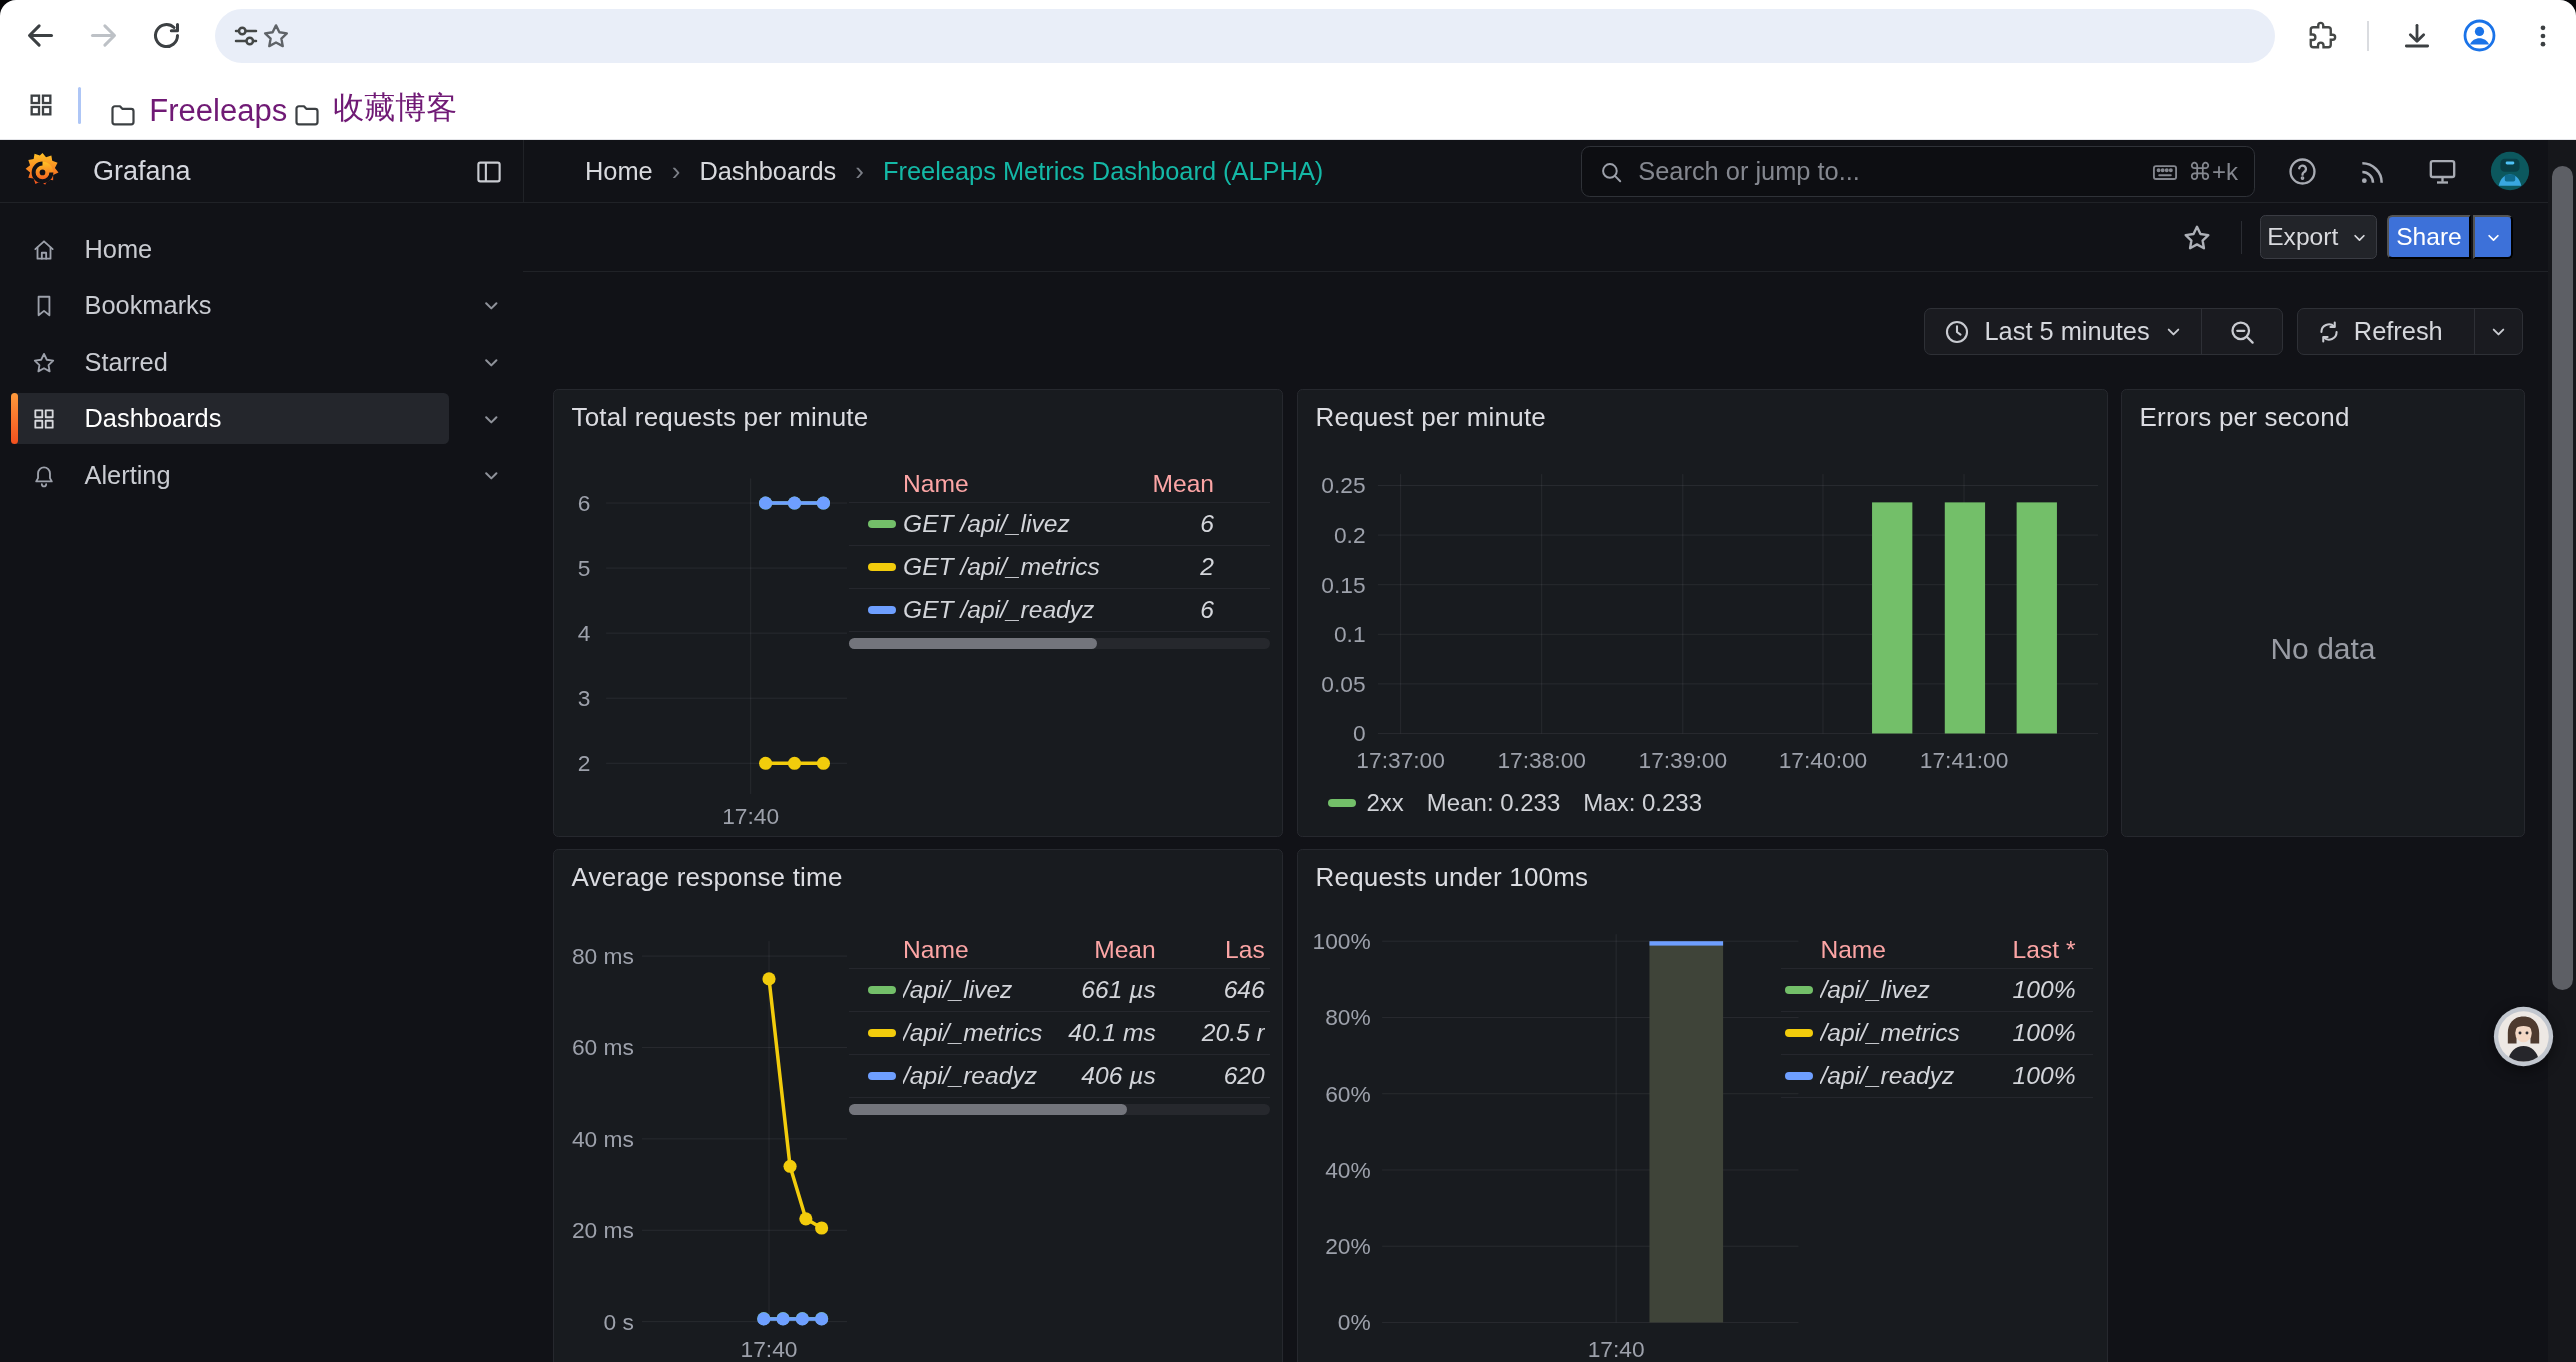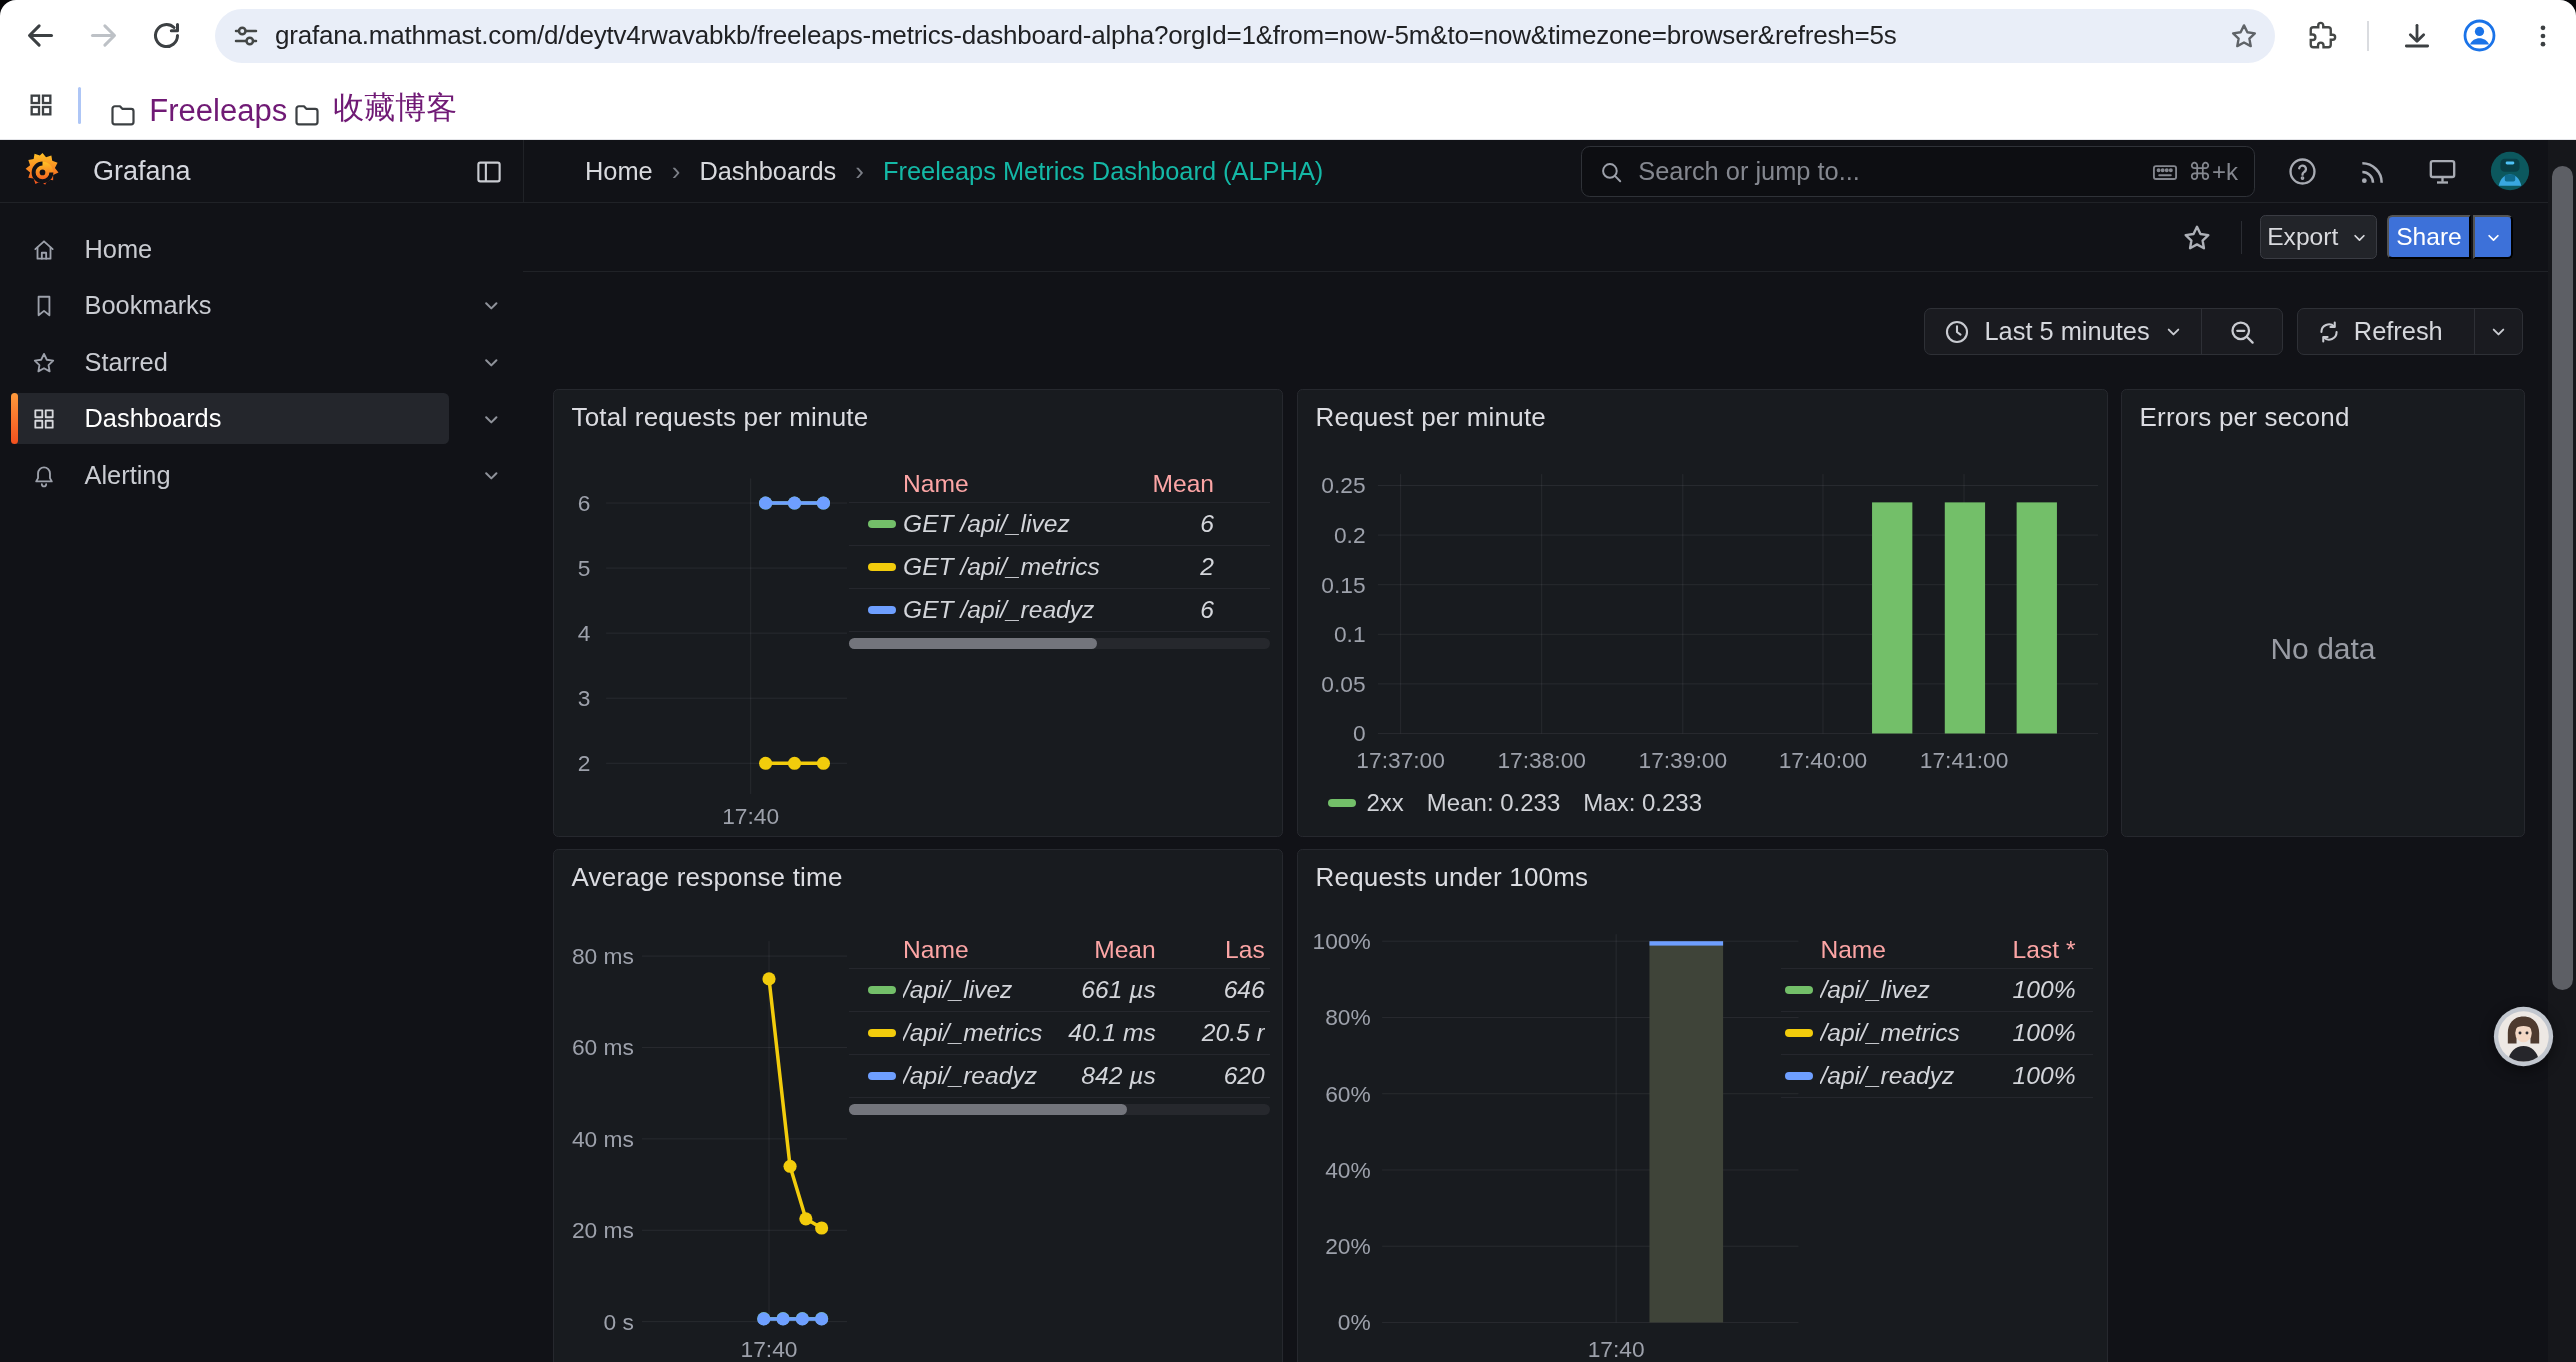--- a/index.html
+++ b/index.html
@@ -96,21 +96,20 @@
         </svg>
     </div>
 
     <div class="omnibox">
       <svg width="30" height="30" viewBox="0 0 24 24" fill="none" stroke="#444746" stroke-width="2" stroke-linecap="round">
           <path d="M4 8h16"></path>
           <circle cx="9" cy="8" r="2.6" fill="#E9EEF8"></circle>
           <path d="M4 16h16"></path>
           <circle cx="15" cy="16" r="2.6" fill="#E9EEF8"></circle>
         </svg>
-      <span class="urltxt">grafana.mathmast.com/d/deytv4rwavabkb/freeleaps-metrics-dashboard-alpha?orgId=1&amp;from=now-5m&amp;to=now&amp;timezone=browser&amp;refresh=5s</span>
       <svg width="30" height="30" viewBox="0 0 24 24" fill="none" stroke="#5F6368" stroke-width="1.9" stroke-linejoin="round">
           <path d="M12 3.5l2.7 5.5 6 .9-4.4 4.2 1.1 6-5.4-2.9-5.4 2.9 1.1-6L3.3 9.9l6-.9z"></path>
         </svg>
     </div>
 
     <div class="navbtn" style="left:2297px">
       <svg width="30" height="30" viewBox="0 0 24 24" fill="none" stroke="#444746" stroke-width="1.9">
           <path d="M20.5 11H19V7a2 2 0 0 0-2-2h-4V3.5a2 2 0 0 0-4 0V5H5a2 2 0 0 0-2 2v3.8h1.5a2.2 2.2 0 0 1 0 4.4H3V19a2 2 0 0 0 2 2h3.8v-1.5a2.2 2.2 0 0 1 4.4 0V21H17a2 2 0 0 0 2-2v-4h1.5a2 2 0 0 0 0-4z"></path>
         </svg>
     </div>
@@ -515,21 +514,21 @@
           <div class="lg-row" style="padding-left: 19px;">
             <span class="pill" style="background: rgb(242, 204, 12);"></span>
             <div class="lg-name">/api/_metrics</div>
             <div class="lg-val" style="width: 91px;">40.1 ms</div>
             <div class="lg-val" style="width: 109px;">20.5 r</div>
             <div style="width: 5.3px; flex: 0 0 auto;"></div>
           </div>
           <div class="lg-row" style="padding-left: 19px;">
             <span class="pill" style="background: rgb(110, 159, 255);"></span>
             <div class="lg-name">/api/_readyz</div>
-            <div class="lg-val" style="width: 91px;">842 µs</div>
+            <div class="lg-val" style="width: 91px;">406 µs</div>
             <div class="lg-val" style="width: 109px;">620</div>
             <div style="width: 5.3px; flex: 0 0 auto;"></div>
           </div>
           <div class="hscroll">
             <div class="hthumb" style="width: 66%;"></div>
           </div>
         </div>
       </section>
 
     <section class="panel" style="left:1297px;top:709px;width:811px;height:521px">

